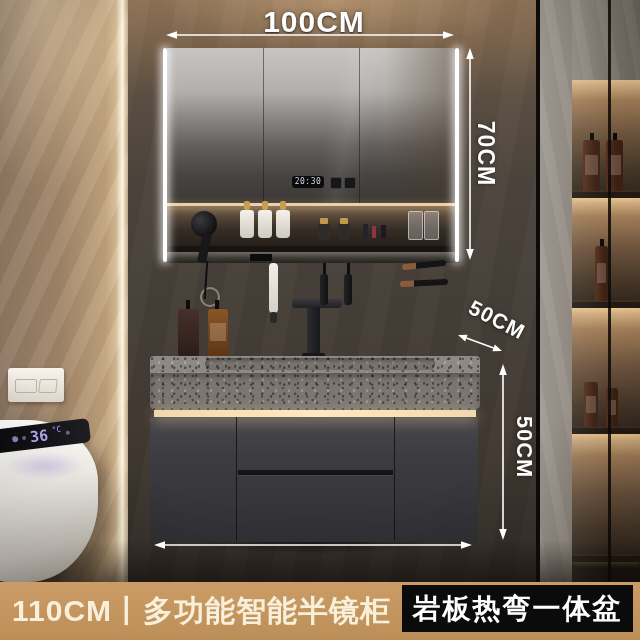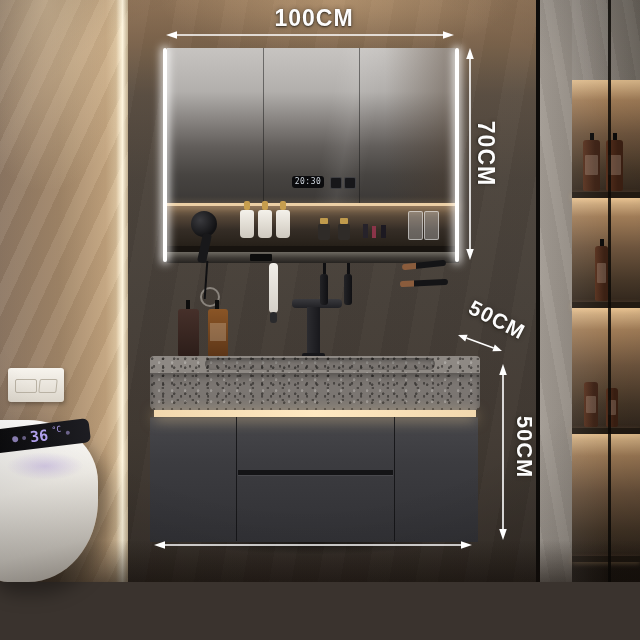--- a/index.html
+++ b/index.html
@@ -174,21 +174,21 @@
   #toiletGlow{left:6px;top:452px;width:78px;height:28px;z-index:7;
     background:radial-gradient(ellipse,rgba(150,120,220,.30),rgba(150,120,220,0) 70%);}
 
   
   #vignette{left:0;top:0;width:640px;height:582px;z-index:40;pointer-events:none;
     background:radial-gradient(85% 75% at 48% 42%,rgba(0,0,0,0) 60%,rgba(0,0,0,.22) 100%);}
 
   
   .dim{z-index:50;color:#fdfdfd;font-weight:600;text-align:center;letter-spacing:1px;
     text-shadow:0 1px 2px rgba(40,35,28,.9),0 0 5px rgba(40,35,28,.45);}
-  #dimTop{left:234px;top:5px;width:160px;font-size:23px;}
+  #dimTop{left:234px;top:5px;width:160px;font-size:30px;}
   #dimBottom{left:234px;top:547px;width:160px;font-size:25px;}
   #dim70{left:440px;top:140px;width:90px;font-size:23px;transform:rotate(90deg);}
   #dim50r{left:479px;top:434px;width:90px;font-size:22px;transform:rotate(90deg);}
   #dim50d{left:452px;top:308px;width:90px;font-size:21px;transform:rotate(27deg);}
   .arrow{z-index:50;}
   .arrow line{stroke:#fff;stroke-width:1.6px;}
   .arrow polygon{fill:#fff;}
   #arrowTop{left:166px;top:29px;}
   #arrowBottom{left:154px;top:539px;}
   #arrow70{left:463px;top:48px;}
@@ -343,14 +343,18 @@
     <line x1="7" y1="10" x2="7" y2="166"></line>
     <polygon points="7,176 3.2,165 10.8,165"></polygon>
   </svg>
 
   <svg class="a arrow" id="arrowBottom" width="318" height="13">
     <polygon points="0,6 11,2.2 11,9.8"></polygon>
     <line x1="10" y1="6" x2="308" y2="6"></line>
     <polygon points="318,6 307,2.2 307,9.8"></polygon>
   </svg>
 
+  <div class="a" id="captionBar">
+    <div id="captionTitle">110CM丨多功能智能半镜柜</div>
+  </div>
+  <div class="a" id="captionBadge">岩板热弯一体盆</div>
 
 </div>
 
 </body></html>

